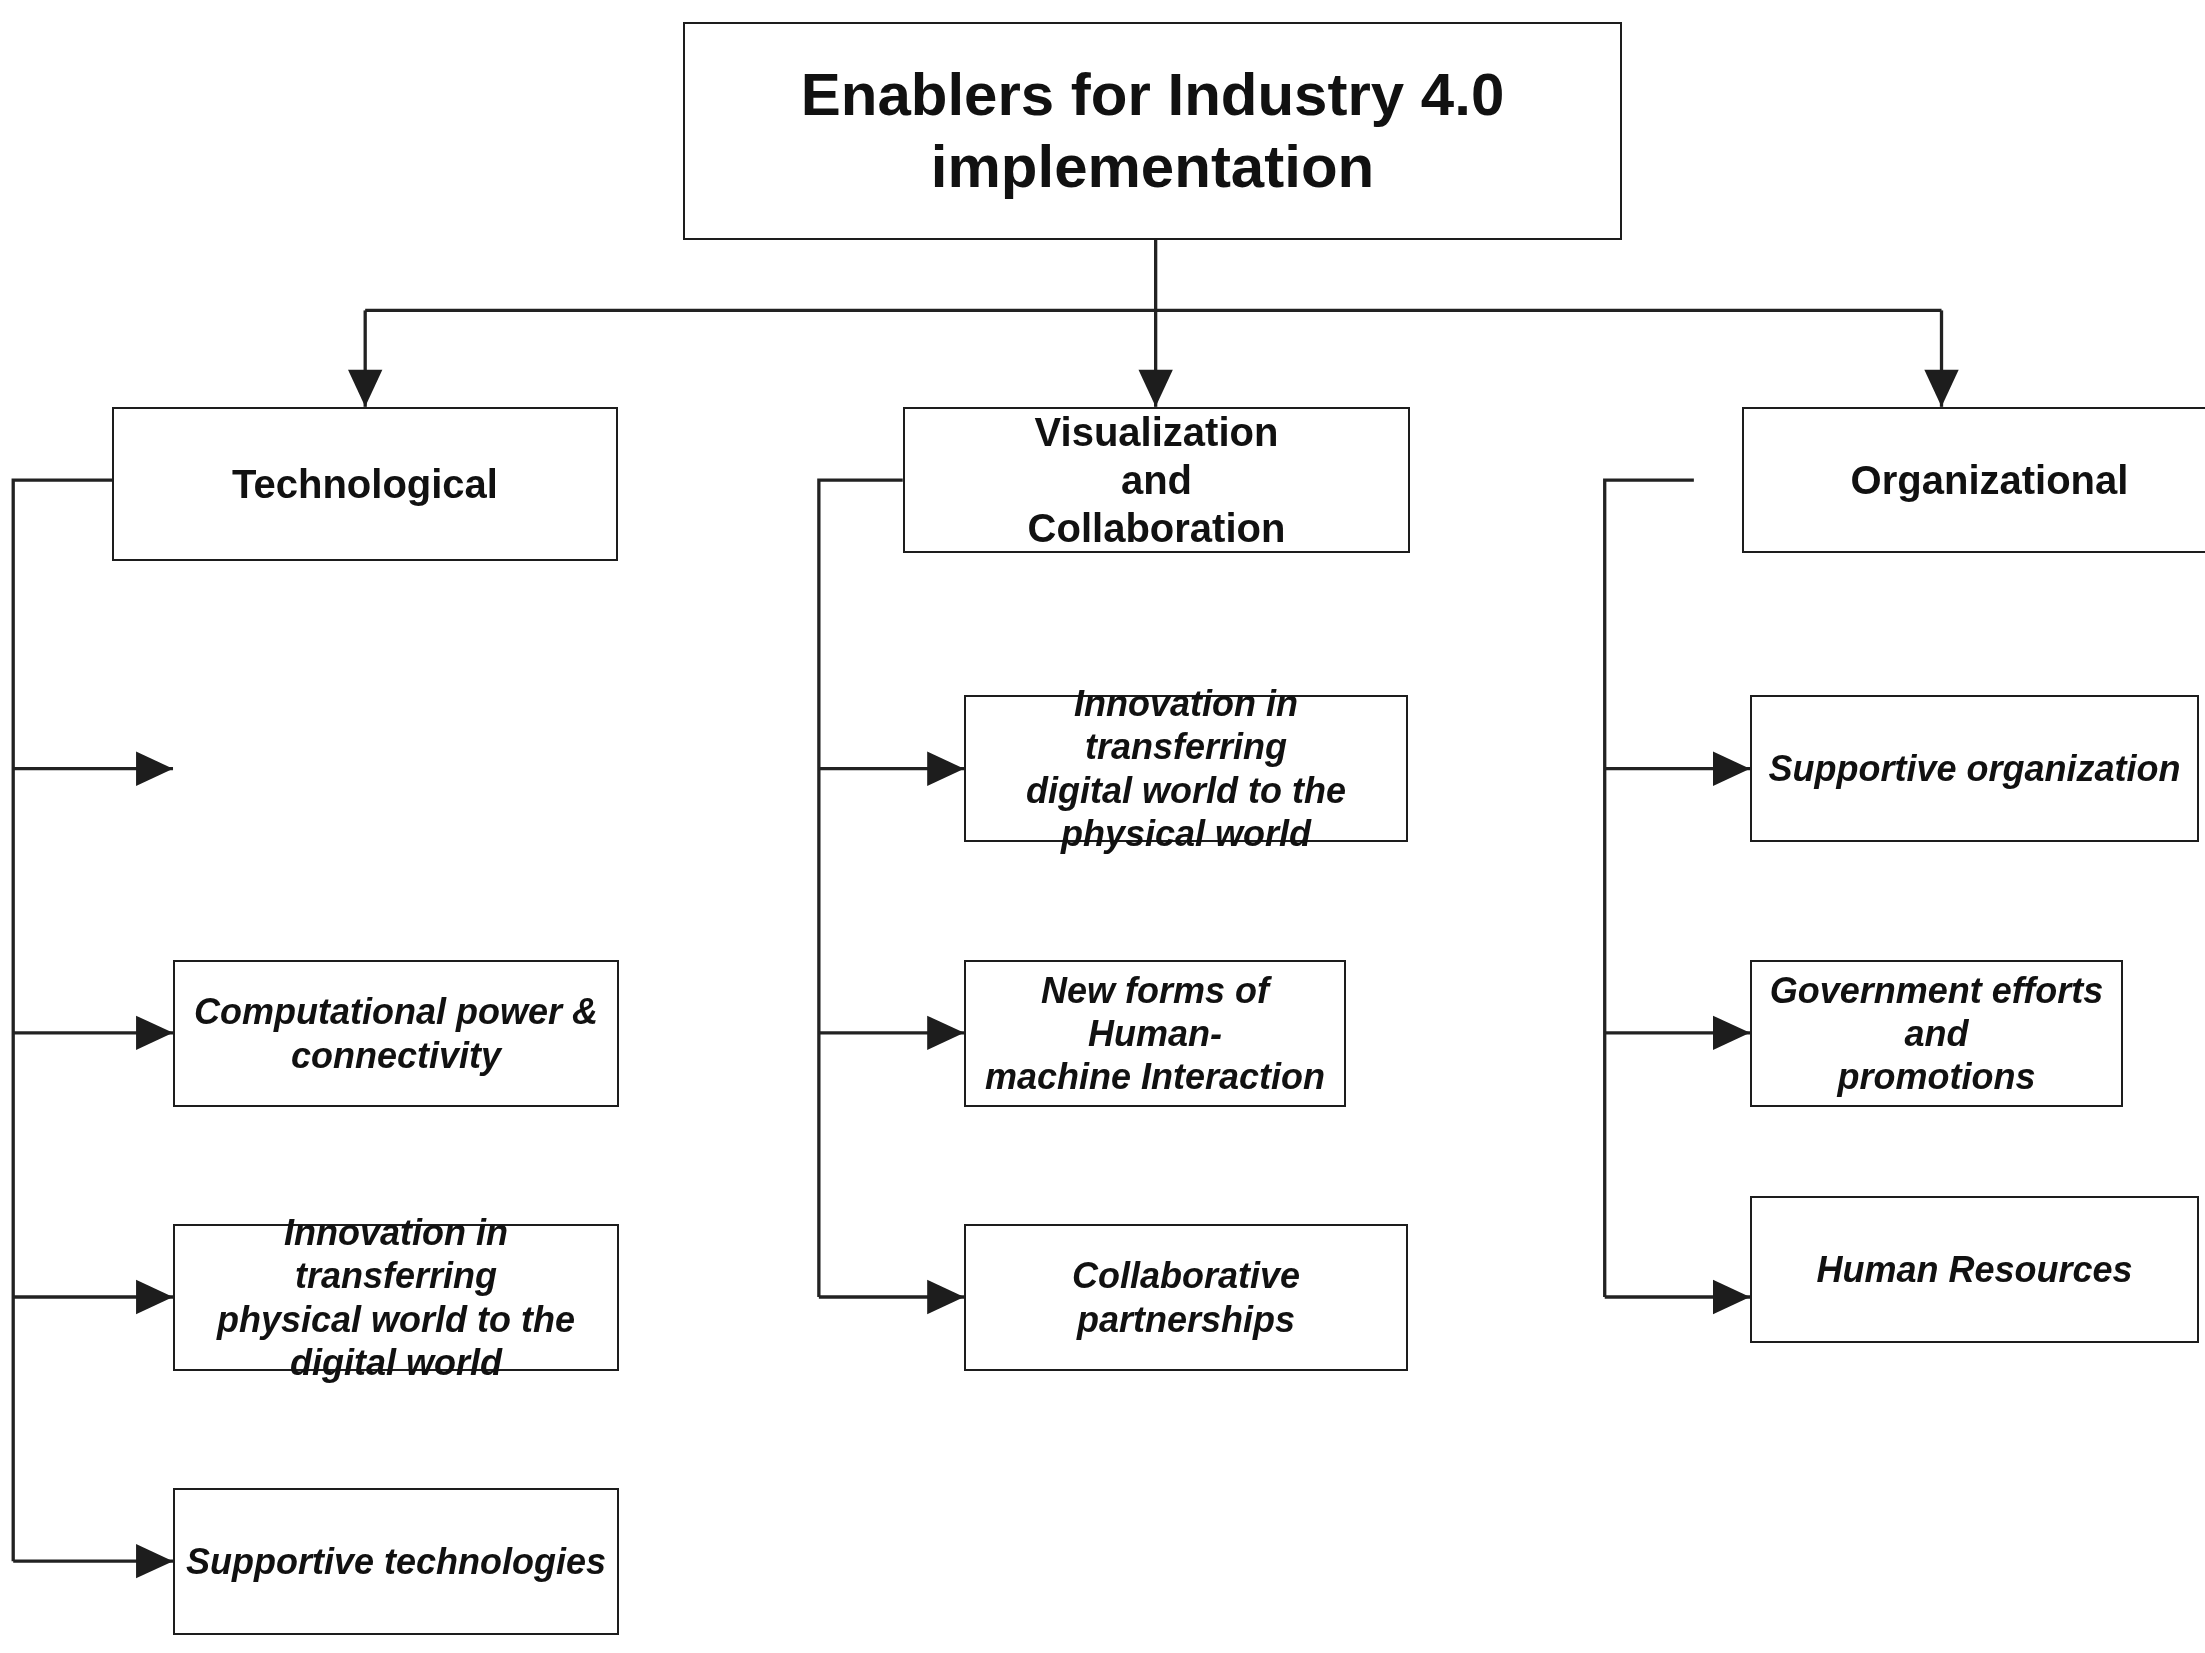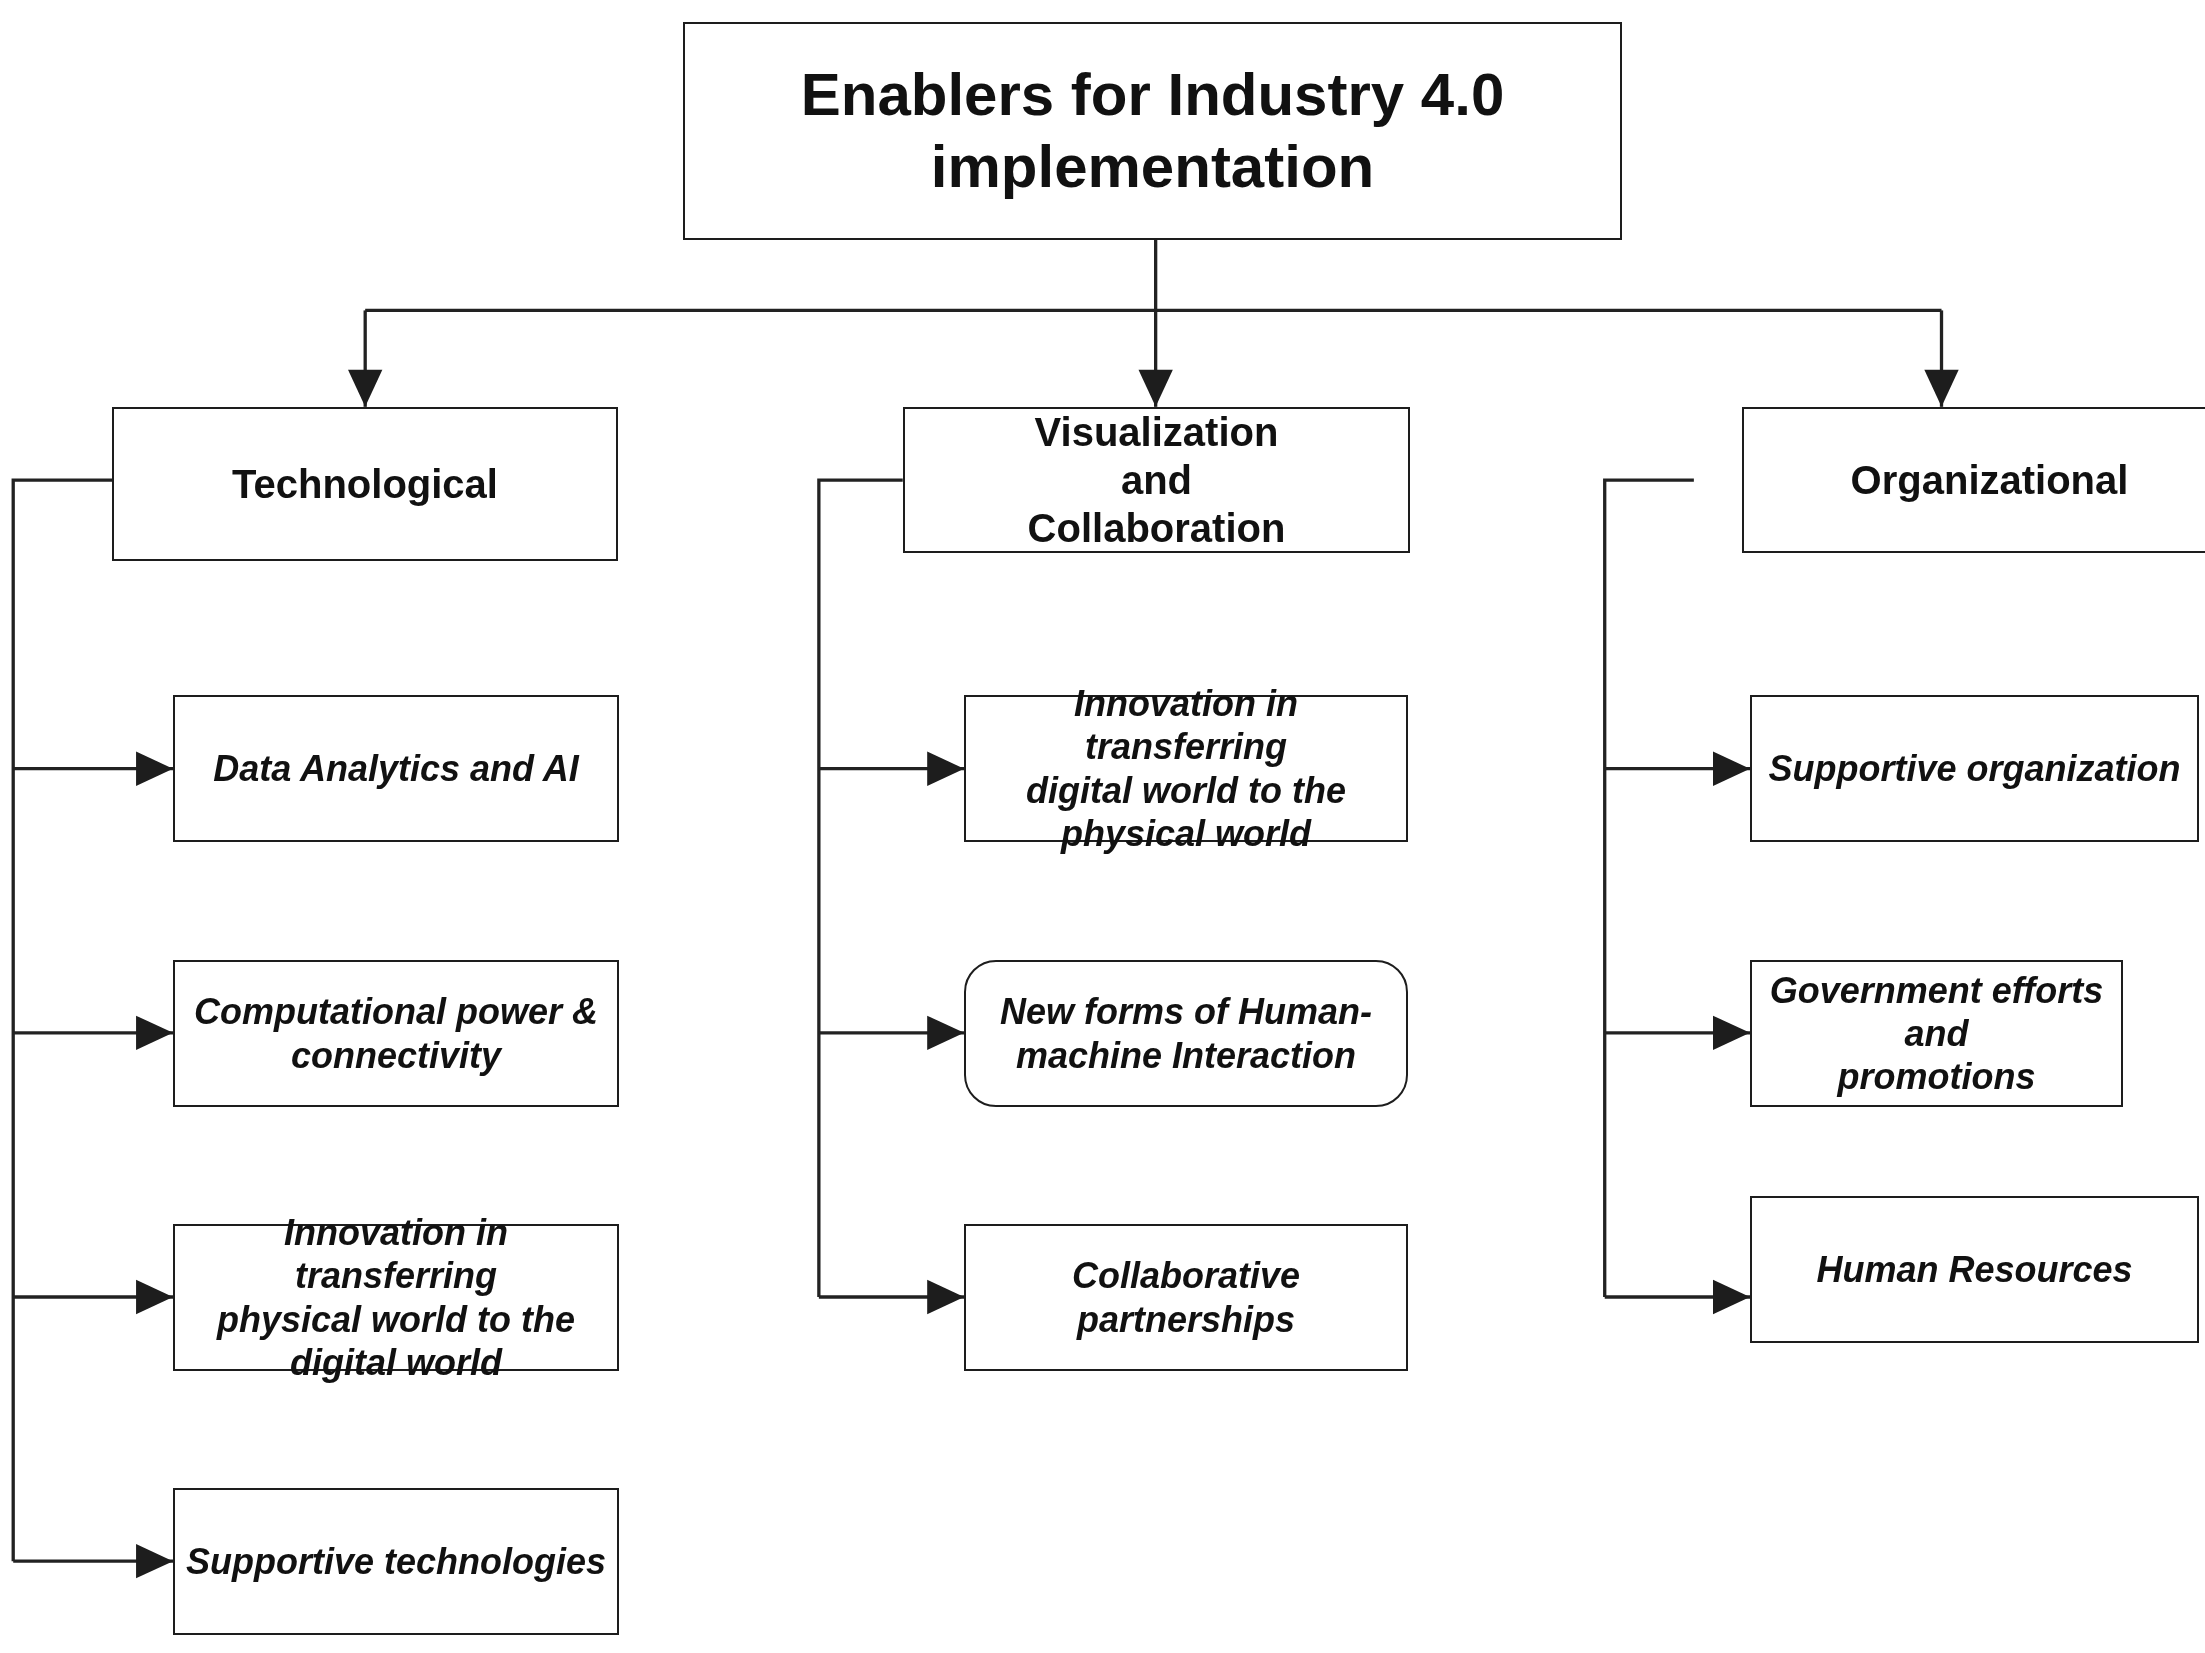--- a/index.html
+++ b/index.html
@@ -46,21 +46,21 @@
   #hdr-tech    { left:  112px; top:  407px; width:  506px; height: 154px; text-align: center; }
   #hdr-vis     { left: 903px; top:  407px; width:  507px; height: 146px; }
   #hdr-org     { left: 1694px; top:  407px; width:  495px; height: 146px; margin-left: 48px; }
 
   #tech-0      { left:  173px; top: 695px; width:  446px; height: 147px; }
   #tech-1      { left:  173px; top: 960px; width:  446px; height: 147px; }
   #tech-2      { left:  173px; top: 1224px; width:  446px; height: 147px; }
   #tech-3      { left:  173px; top: 1488px; width:  446px; height: 147px; }
 
   #vis-0       { left: 964px; top: 695px; width:  444px; height: 147px; }
-  #vis-1       { left: 964px; top: 960px; width:  444px; height: 147px; border-radius: 32px; }
+  #vis-1       { left: 964px; top: 960px; width:  382px; height: 147px; }
   #vis-2       { left: 964px; top: 1224px; width:  444px; height: 147px; }
 
   #org-0       { left: 1750px; top: 695px; width:  449px; height: 147px; }
   #org-1       { left: 1750px; top: 960px; width:  373px; height: 147px; }
   #org-2       { left: 1750px; top: 1196px; width:  449px; height: 147px; }
 </style>
 </head>
 <body>
 
 <div id="canvas">
@@ -104,21 +104,20 @@
   </svg>
 
   <div id="root-node" class="box title-box">Enablers for Industry 4.0 implementation</div>
 
   <div id="hdr-tech" class="box header-box">Technological</div>
   <div id="hdr-vis" class="box header-box">Visualization
 and
 Collaboration</div>
   <div id="hdr-org" class="box header-box">Organizational</div>
 
-  <div id="tech-0" class="box item-box">Data Analytics and AI</div>
   <div id="tech-1" class="box item-box">Computational power &amp;
 connectivity</div>
   <div id="tech-2" class="box item-box">Innovation in transferring
 physical world to the
 digital world</div>
   <div id="tech-3" class="box item-box">Supportive technologies</div>
 
   <div id="vis-0" class="box item-box">Innovation in transferring
 digital world to the
 physical world</div>

